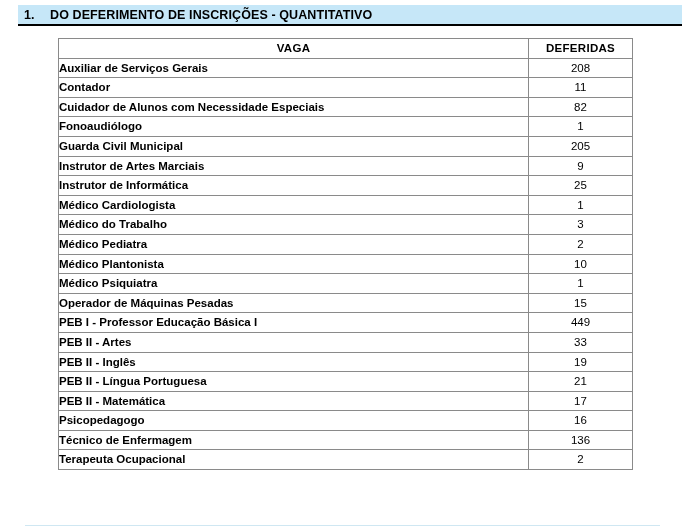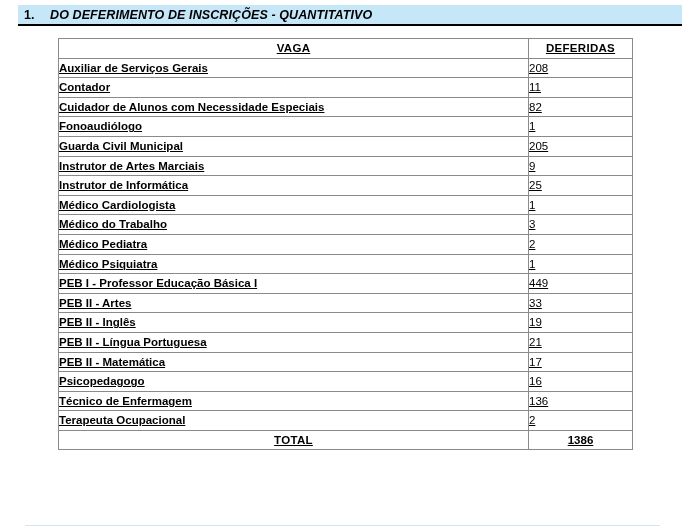--- a/index.html
+++ b/index.html
@@ -35,35 +35,33 @@
     letter-spacing: 0.1px;
     padding-left: 6px;
     width: 32px;
     box-sizing: border-box;
   }
   .section-title {
     font-size: 12.5px;
     font-weight: bold;
     letter-spacing: 0.1px;
     white-space: nowrap;
-    font-style: italic;
   }
 
   
   .table-wrap {
     position: absolute;
     left: 58px;
     top: 38px;
     width: 574px;
   }
   table.quant {
     border-collapse: collapse;
     width: 574px;
     table-layout: fixed;
-    text-decoration: underline;
   }
   table.quant th,
   table.quant td {
     border: 1px solid #8a8a8a;
     padding: 0;
     height: 18.6px;
     line-height: 18.6px;
     font-size: 11.5px;
     box-sizing: border-box;
     overflow: hidden;
@@ -80,20 +78,21 @@
     height: 20px;
     line-height: 20px;
   }
   td.c-vaga {
     text-align: left;
     font-weight: bold;
     padding-left: 6px;
     margin-left: 11px;
   }
   td.c-defer {
+    text-align: center;
     font-weight: normal;
   }
   tr.total-row td.t-label {
     text-align: center;
     font-weight: bold;
     padding-left: 0;
     letter-spacing: 0.3px;
   }
   tr.total-row td.t-value {
     text-align: center;
@@ -165,24 +164,32 @@
         </tr>
         <tr>
           <td class="c-vaga">Médico do Trabalho</td>
           <td class="c-defer">3</td>
         </tr>
         <tr>
           <td class="c-vaga">Médico Pediatra</td>
           <td class="c-defer">2</td>
         </tr>
         <tr>
+          <td class="c-vaga">Médico Plantonista</td>
+          <td class="c-defer">10</td>
+        </tr>
+        <tr>
           <td class="c-vaga">Médico Psiquiatra</td>
           <td class="c-defer">1</td>
         </tr>
         <tr>
+          <td class="c-vaga">Operador de Máquinas Pesadas</td>
+          <td class="c-defer">15</td>
+        </tr>
+        <tr>
           <td class="c-vaga">PEB I - Professor Educação Básica I</td>
           <td class="c-defer">449</td>
         </tr>
         <tr>
           <td class="c-vaga">PEB II - Artes</td>
           <td class="c-defer">33</td>
         </tr>
         <tr>
           <td class="c-vaga">PEB II - Inglês</td>
           <td class="c-defer">19</td>
@@ -199,22 +206,18 @@
           <td class="c-vaga">Psicopedagogo</td>
           <td class="c-defer">16</td>
         </tr>
         <tr>
           <td class="c-vaga">Técnico de Enfermagem</td>
           <td class="c-defer">136</td>
         </tr>
         <tr>
           <td class="c-vaga">Terapeuta Ocupacional</td>
           <td class="c-defer">2</td>
-        </tr>
-        <tr class="total-row">
-          <td class="t-label">TOTAL</td>
-          <td class="t-value">1386</td>
         </tr>
       </tbody>
   </table>
 </div>
 
 <div class="bottom-rule"></div>
 
 </body></html>

